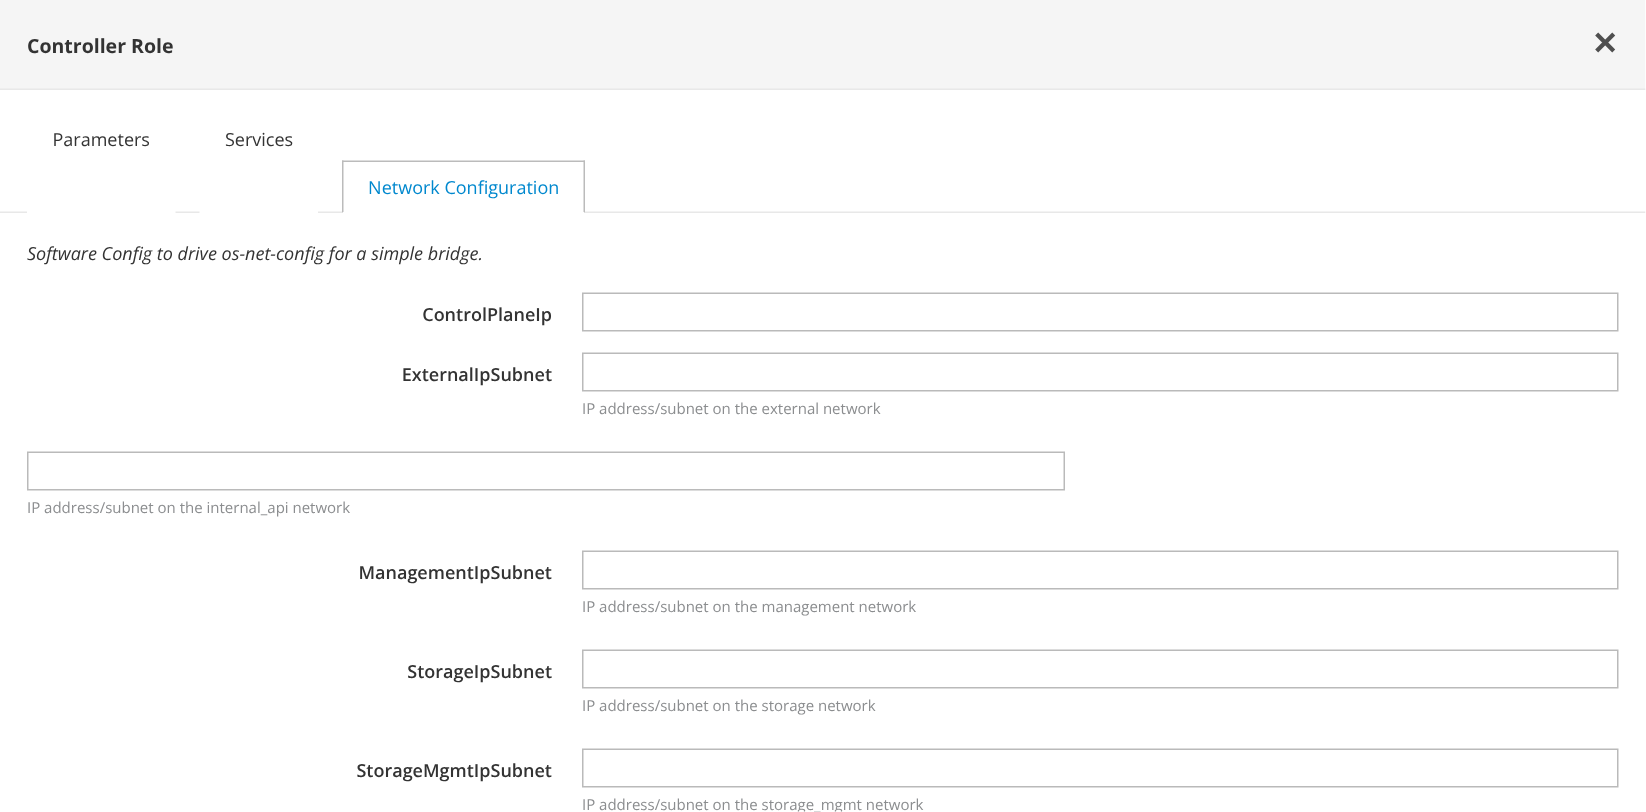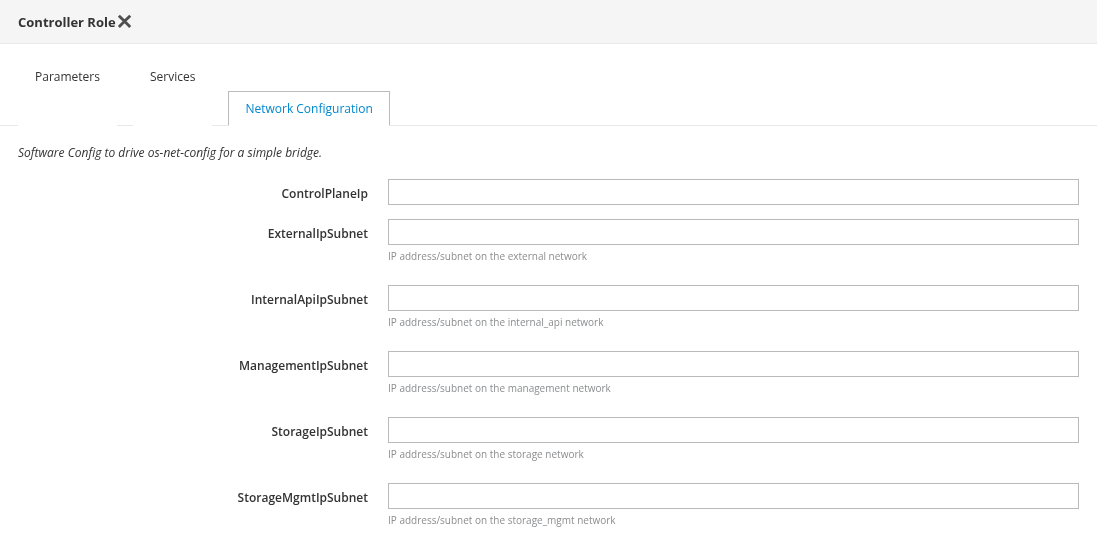--- a/index.html
+++ b/index.html
@@ -11,25 +11,26 @@
       font-family: "Open Sans", "Helvetica Neue", Helvetica, Arial, sans-serif;
       font-size: 12px;
       color: #333;
       background: #fff;
       width: 1097px;
       height: 541px;
       overflow: hidden;
     }
     .dialog-header {
       display: flex;
+      justify-content: space-between;
       align-items: center;
       padding: 6px 18px;
       background: #f5f5f5;
       border-bottom: 1px solid #e8e8e8;
-      height: 44px;
+      height: 60px;
     }
     .dialog-title {
       font-weight: 700;
       font-size: 13px;
       color: #333;
     }
     .close-btn {
       font-size: 21px;
       font-weight: 700;
       color: #333;
@@ -137,21 +138,20 @@
 
   <div class="form-row">
     <label class="form-label">ExternalIpSubnet</label>
     <div class="form-control-wrap">
       <input type="text" class="form-input" value="" style="">
       <div class="help-text">IP address/subnet on the external network</div>
     </div>
   </div>
 
   <div class="form-row">
-    <label class="form-label">InternalApiIpSubnet</label>
     <div class="form-control-wrap">
       <input type="text" class="form-input" value="" style="">
       <div class="help-text">IP address/subnet on the internal_api network</div>
     </div>
   </div>
 
   <div class="form-row">
     <label class="form-label">ManagementIpSubnet</label>
     <div class="form-control-wrap">
       <input type="text" class="form-input" value="" style="">

